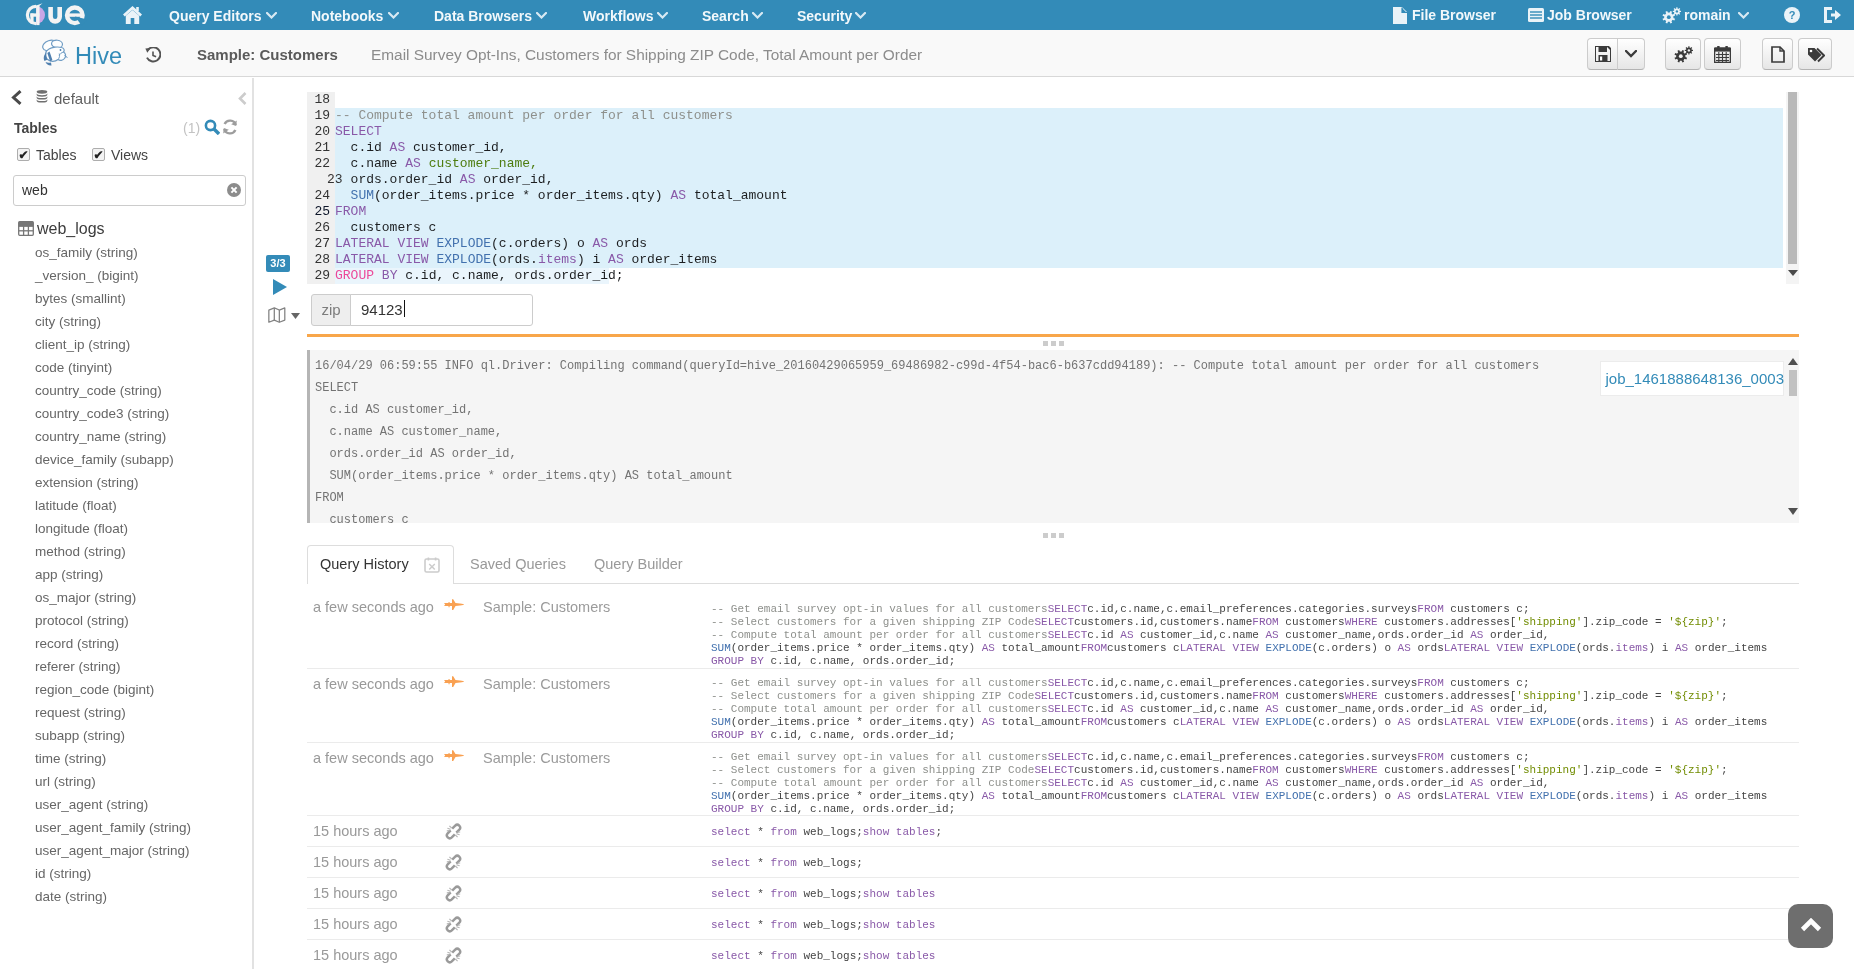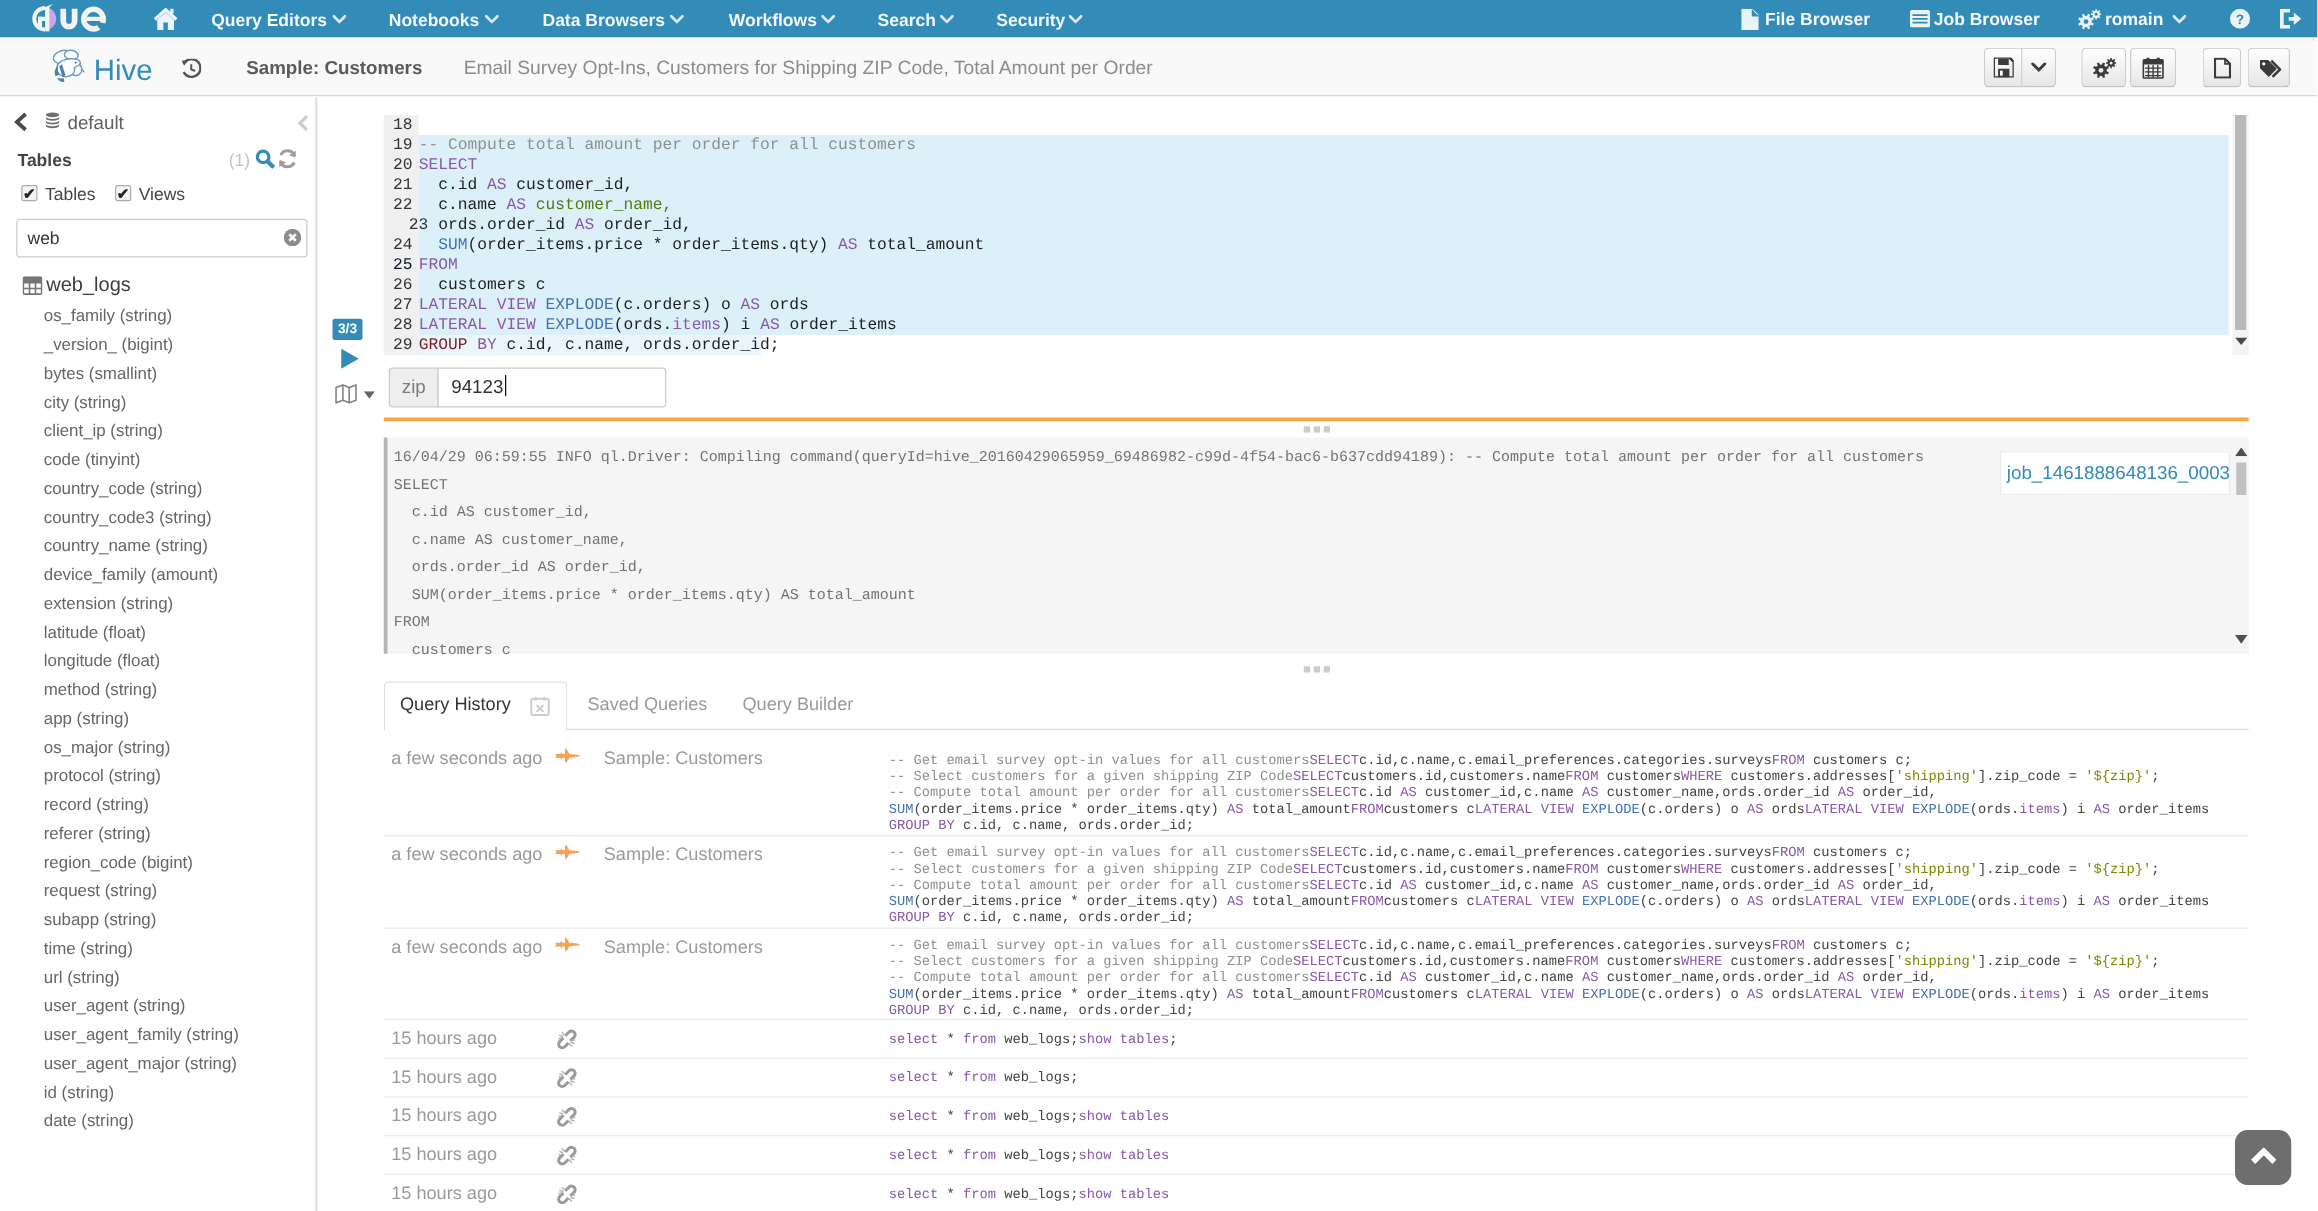--- a/index.html
+++ b/index.html
@@ -253,21 +253,21 @@
 <div class="abs" style="left:37px;top:220px;font-size:16px;color:#3d3d3d;">web_logs</div>
 <div class="abs" style="left:35px;top:245px;font-size:13.5px;color:#666;">os_family (string)</div>
 <div class="abs" style="left:35px;top:268px;font-size:13.5px;color:#666;">_version_ (bigint)</div>
 <div class="abs" style="left:35px;top:291px;font-size:13.5px;color:#666;">bytes (smallint)</div>
 <div class="abs" style="left:35px;top:314px;font-size:13.5px;color:#666;">city (string)</div>
 <div class="abs" style="left:35px;top:337px;font-size:13.5px;color:#666;">client_ip (string)</div>
 <div class="abs" style="left:35px;top:360px;font-size:13.5px;color:#666;">code (tinyint)</div>
 <div class="abs" style="left:35px;top:383px;font-size:13.5px;color:#666;">country_code (string)</div>
 <div class="abs" style="left:35px;top:406px;font-size:13.5px;color:#666;">country_code3 (string)</div>
 <div class="abs" style="left:35px;top:429px;font-size:13.5px;color:#666;">country_name (string)</div>
-<div class="abs" style="left:35px;top:452px;font-size:13.5px;color:#666;">device_family (amount)</div>
+<div class="abs" style="left:35px;top:452px;font-size:13.5px;color:#666;">device_family (subapp)</div>
 <div class="abs" style="left:35px;top:475px;font-size:13.5px;color:#666;">extension (string)</div>
 <div class="abs" style="left:35px;top:498px;font-size:13.5px;color:#666;">latitude (float)</div>
 <div class="abs" style="left:35px;top:521px;font-size:13.5px;color:#666;">longitude (float)</div>
 <div class="abs" style="left:35px;top:544px;font-size:13.5px;color:#666;">method (string)</div>
 <div class="abs" style="left:35px;top:567px;font-size:13.5px;color:#666;">app (string)</div>
 <div class="abs" style="left:35px;top:590px;font-size:13.5px;color:#666;">os_major (string)</div>
 <div class="abs" style="left:35px;top:613px;font-size:13.5px;color:#666;">protocol (string)</div>
 <div class="abs" style="left:35px;top:636px;font-size:13.5px;color:#666;">record (string)</div>
 <div class="abs" style="left:35px;top:659px;font-size:13.5px;color:#666;">referer (string)</div>
 <div class="abs" style="left:35px;top:682px;font-size:13.5px;color:#666;">region_code (bigint)</div>
@@ -298,21 +298,21 @@
 <div class="abs mono" style="left:335px;top:188px;height:16px;font-size:13px;line-height:16px;"><span style="color:#1d1f21">&nbsp;&nbsp;</span><span style="color:#4271ae">SUM</span><span style="color:#1d1f21">(order_items.price&nbsp;*&nbsp;order_items.qty)&nbsp;</span><span style="color:#8959a8">AS</span><span style="color:#1d1f21">&nbsp;total_amount</span></div>
 <div class="abs mono" style="left:307px;top:204px;width:23px;height:16px;font-size:13px;line-height:16px;text-align:right;color:#0f172a;">25</div>
 <div class="abs mono" style="left:335px;top:204px;height:16px;font-size:13px;line-height:16px;"><span style="color:#8959a8">FROM</span></div>
 <div class="abs mono" style="left:307px;top:220px;width:23px;height:16px;font-size:13px;line-height:16px;text-align:right;color:#333;">26</div>
 <div class="abs mono" style="left:335px;top:220px;height:16px;font-size:13px;line-height:16px;"><span style="color:#1d1f21">&nbsp;&nbsp;customers&nbsp;c</span></div>
 <div class="abs mono" style="left:307px;top:236px;width:23px;height:16px;font-size:13px;line-height:16px;text-align:right;color:#333;">27</div>
 <div class="abs mono" style="left:335px;top:236px;height:16px;font-size:13px;line-height:16px;"><span style="color:#8959a8">LATERAL</span><span style="color:#1d1f21">&nbsp;</span><span style="color:#8959a8">VIEW</span><span style="color:#1d1f21">&nbsp;</span><span style="color:#4271ae">EXPLODE</span><span style="color:#1d1f21">(c.orders)&nbsp;o&nbsp;</span><span style="color:#8959a8">AS</span><span style="color:#1d1f21">&nbsp;ords</span></div>
 <div class="abs mono" style="left:307px;top:252px;width:23px;height:16px;font-size:13px;line-height:16px;text-align:right;color:#333;">28</div>
 <div class="abs mono" style="left:335px;top:252px;height:16px;font-size:13px;line-height:16px;"><span style="color:#8959a8">LATERAL</span><span style="color:#1d1f21">&nbsp;</span><span style="color:#8959a8">VIEW</span><span style="color:#1d1f21">&nbsp;</span><span style="color:#4271ae">EXPLODE</span><span style="color:#1d1f21">(ords.</span><span style="color:#8959a8">items</span><span style="color:#1d1f21">)&nbsp;i&nbsp;</span><span style="color:#8959a8">AS</span><span style="color:#1d1f21">&nbsp;order_items</span></div>
 <div class="abs mono" style="left:307px;top:268px;width:23px;height:16px;font-size:13px;line-height:16px;text-align:right;color:#333;">29</div>
-<div class="abs mono" style="left:335px;top:268px;height:16px;font-size:13px;line-height:16px;"><span style="color:#7f1d1d">GROUP</span><span style="color:#1d1f21">&nbsp;</span><span style="color:#8959a8">BY</span><span style="color:#1d1f21">&nbsp;c.id,&nbsp;c.name,&nbsp;ords.order_id;</span></div>
+<div class="abs mono" style="left:335px;top:268px;height:16px;font-size:13px;line-height:16px;"><span style="color:#ec4899">GROUP</span><span style="color:#1d1f21">&nbsp;</span><span style="color:#8959a8">BY</span><span style="color:#1d1f21">&nbsp;c.id,&nbsp;c.name,&nbsp;ords.order_id;</span></div>
 <div class="abs" style="left:1786px;top:92px;width:13px;height:192px;background:#f4f4f4;"></div>
 <div class="abs" style="left:1788px;top:92px;width:9px;height:172px;background:#b9b9b9;"></div>
 <svg class="abs" style="left:1788px;top:270px;" width="10" height="6" viewBox="0 0 10 6">
 <path d="M0 0 L10 0 L5 6 Z" fill="#4a4a4a"></path>
   </svg>
 <div class="abs" style="left:266px;top:255px;width:24px;height:17px;background:#338bb8;border-radius:2px;color:#fff;font-size:11px;font-weight:bold;text-align:center;line-height:17px;">3/3</div>
 <svg class="abs" style="left:272px;top:279px;" width="15" height="16" viewBox="0 0 15 16">
 <path d="M1 0 L15 8 L1 16 Z" fill="#338bb8"></path>
   </svg>
 <svg class="abs" style="left:268px;top:307px;" width="21" height="17" viewBox="0 0 25 20">

